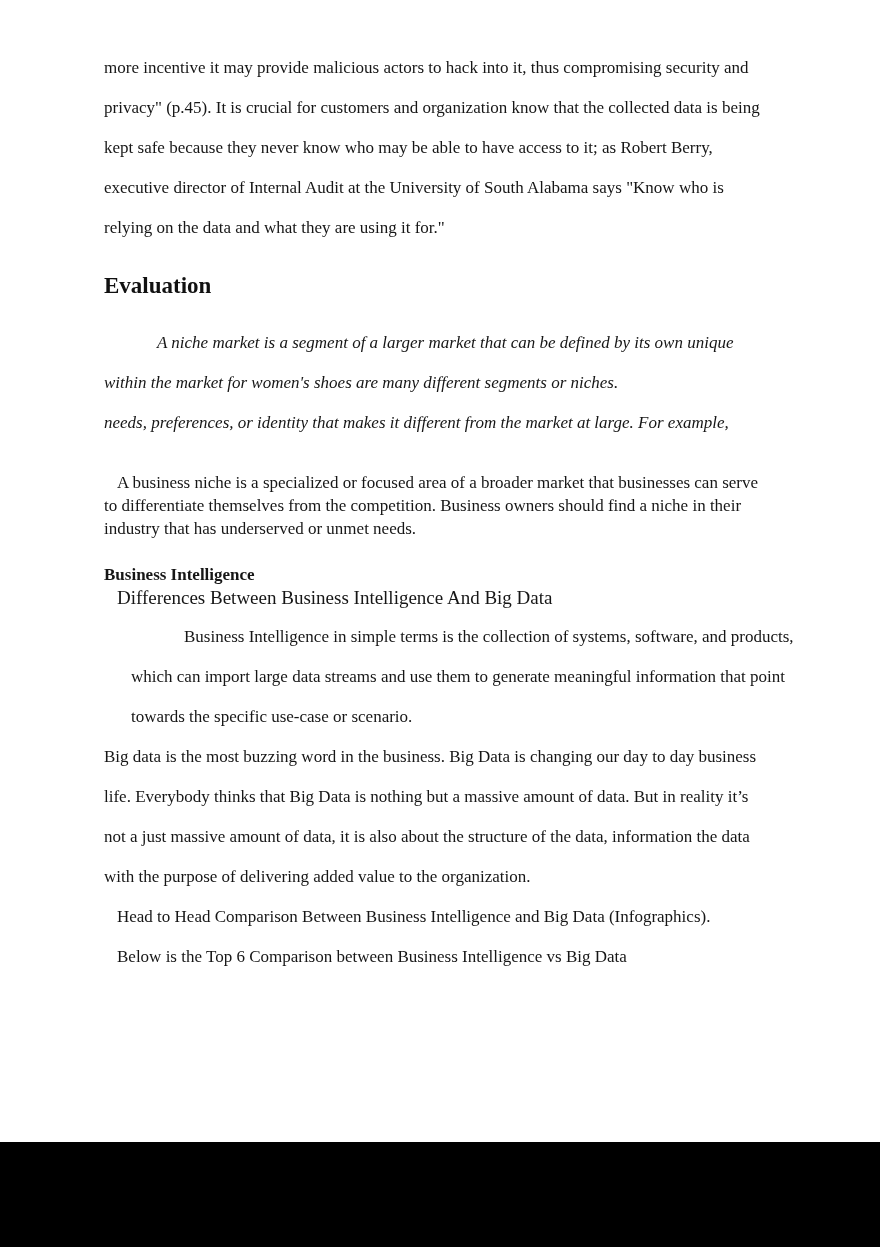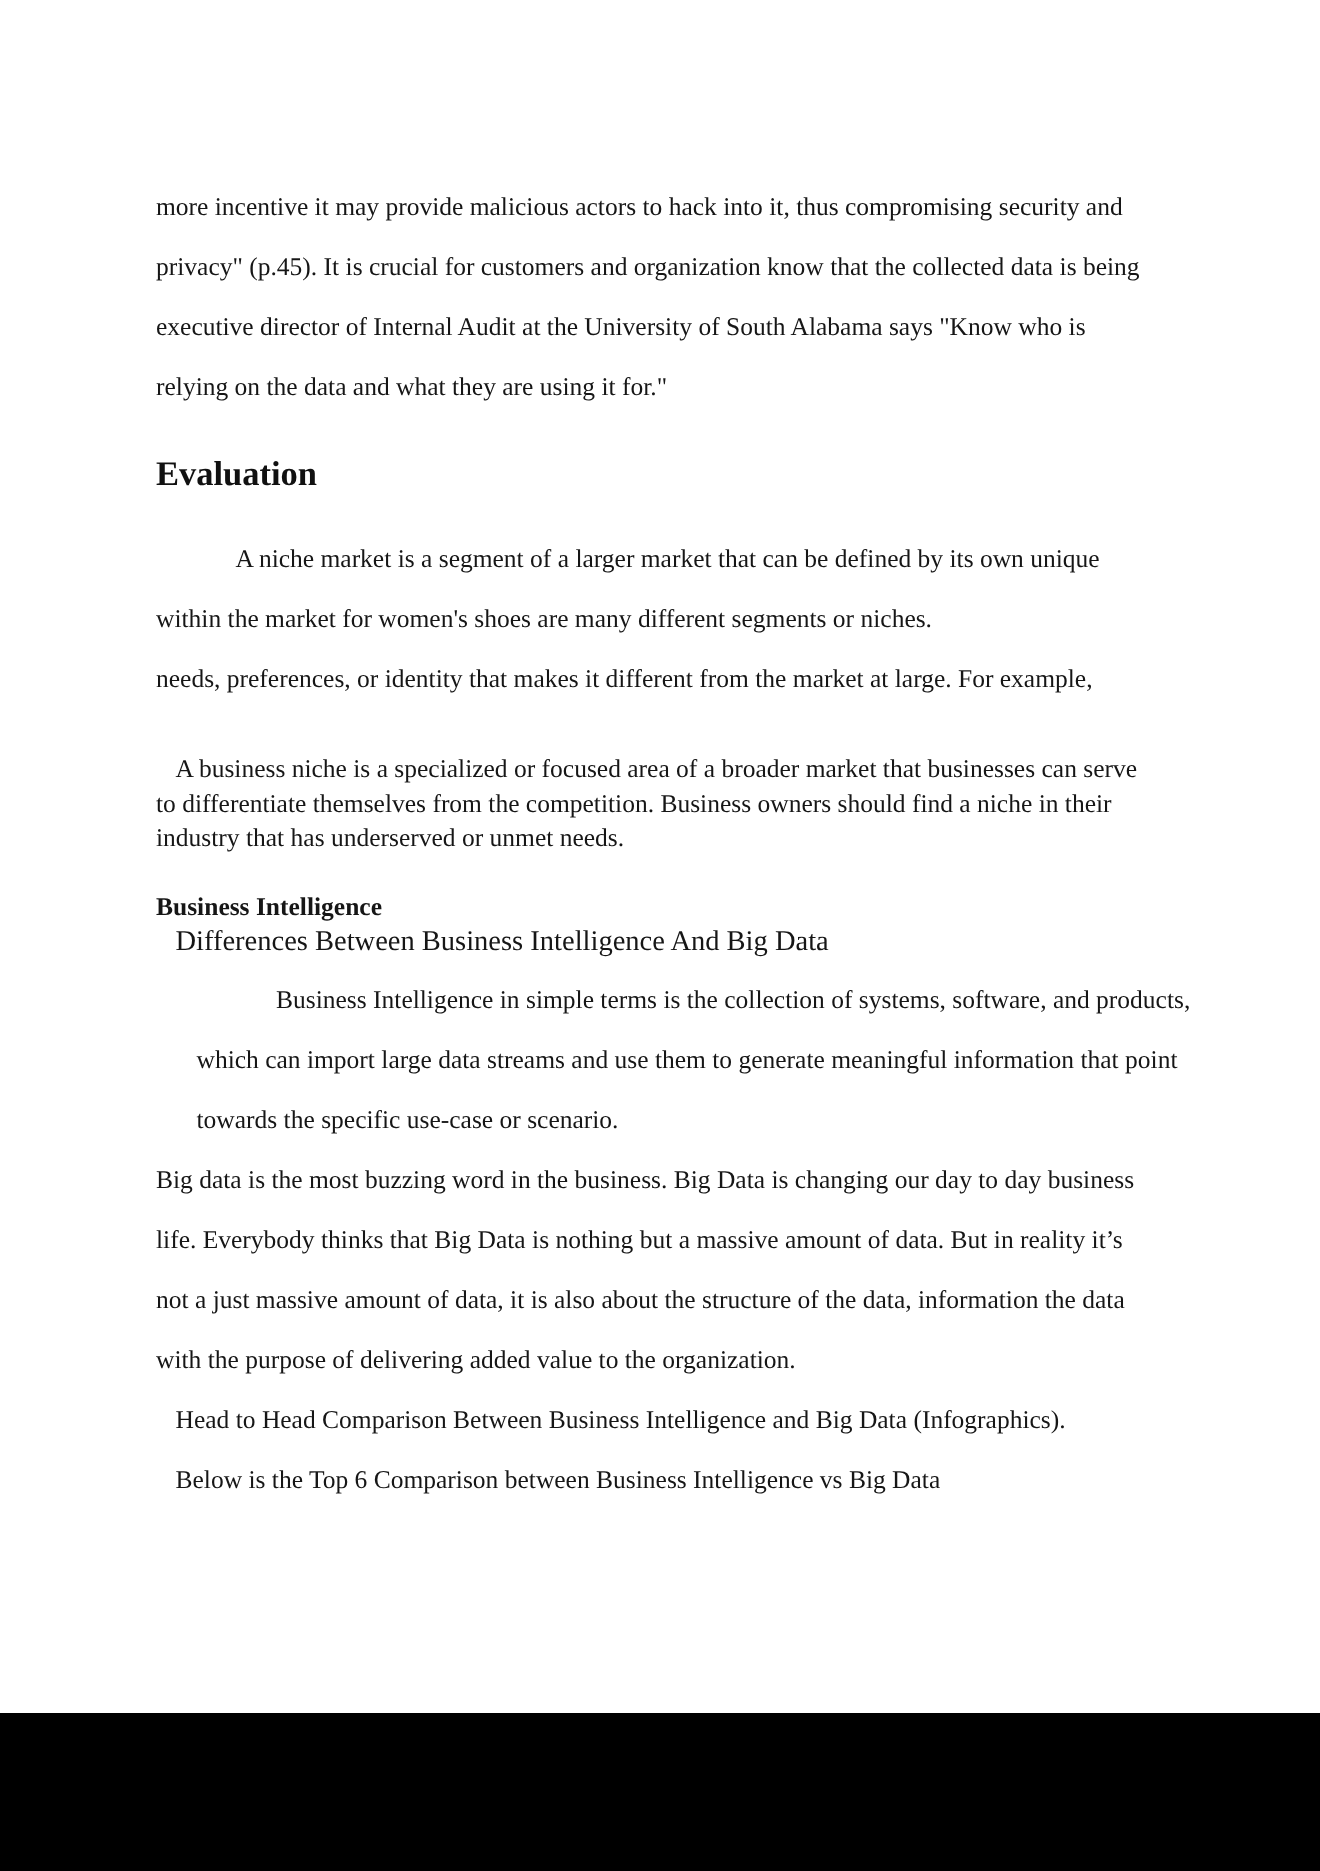--- a/index.html
+++ b/index.html
@@ -13,21 +13,21 @@
     position: relative;
     overflow: hidden;
     font-family: "Liberation Serif", "DejaVu Serif", serif;
     color: #161616;
   }
   .content {
     position: absolute;
     top: 0;
     left: 104px;
     width: 700px;
-    padding-top: 118px;
+    padding-top: 48px;
   }
   .para .line {
     white-space: nowrap;
   }
   .para-double .line {
     line-height: 40px;
     font-size: 17px;
   }
   .para-single .line {
     line-height: 23px;
@@ -38,21 +38,21 @@
   .indent-small .line:first-child { padding-left: 13px; }
   .indent-all .line { padding-left: 13px; }
 
   .doc-heading {
     margin: 23px 0 12px 0;
     font-size: 23px;
     line-height: 30px;
     font-weight: bold;
     color: #111111;
   }
-  .p2 { margin-top: 22px; }
+  .p2 { margin-top: 22px; font-style: italic; }
   .p3 { margin-top: 28px; }
   .bi-block { margin-top: 23px; }
   .bi-block .subheading-line {
     font-weight: bold;
     line-height: 23px;
     font-size: 17px;
     white-space: nowrap;
   }
   .bi-block .differences-line {
     line-height: 23px;
@@ -74,20 +74,21 @@
   }
 </style>
 </head>
 <body>
 
 <div class="content">
 
   <div class="para para-double p1">
       <div class="line">more incentive it may provide malicious actors to hack into it, thus compromising security and</div>
       <div class="line">privacy" (p.45). It is crucial for customers and organization know that the collected data is being</div>
+      <div class="line">kept safe because they never know who may be able to have access to it; as Robert Berry,</div>
       <div class="line">executive director of Internal Audit at the University of South Alabama says "Know who is</div>
       <div class="line">relying on the data and what they are using it for."</div>
     </div>
 
   <h1 class="doc-heading">Evaluation</h1>
 
   <div class="para para-double indent-tab p2">
       <div class="line">A niche market is a segment of a larger market that can be defined by its own unique</div>
       <div class="line">within the market for women's shoes are many different segments or niches.</div>
       <div class="line">needs, preferences, or identity that makes it different from the market at large. For example,</div>

